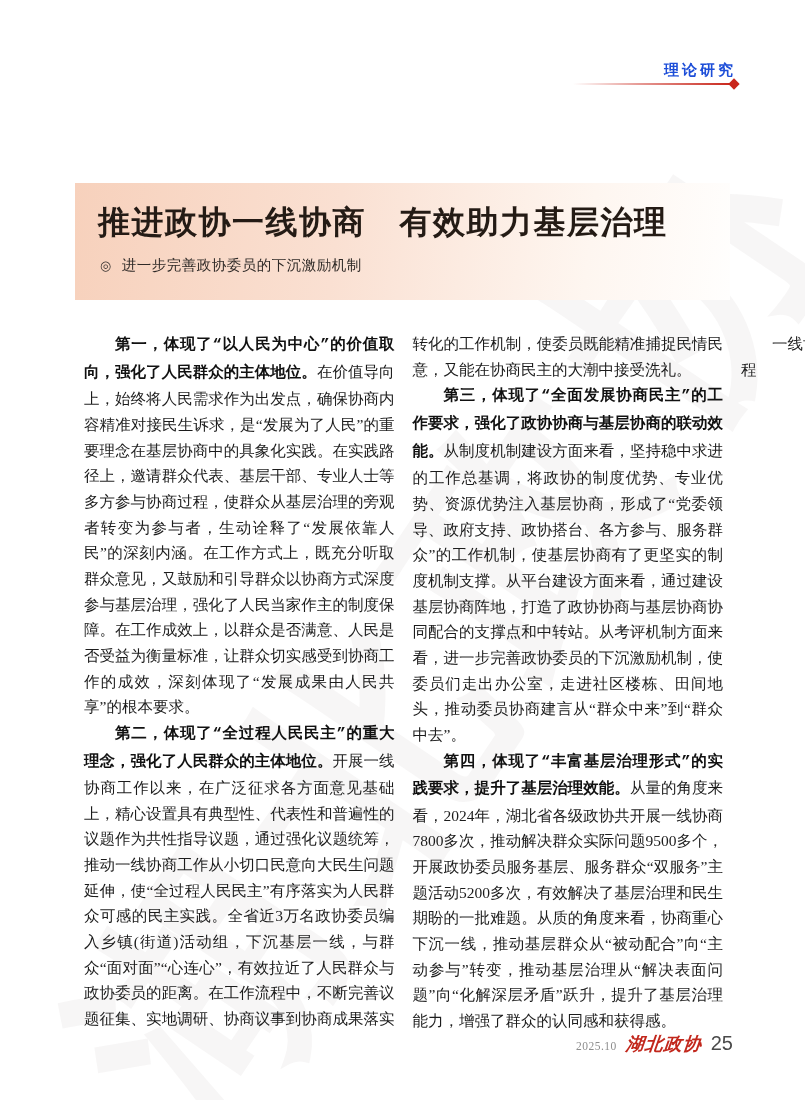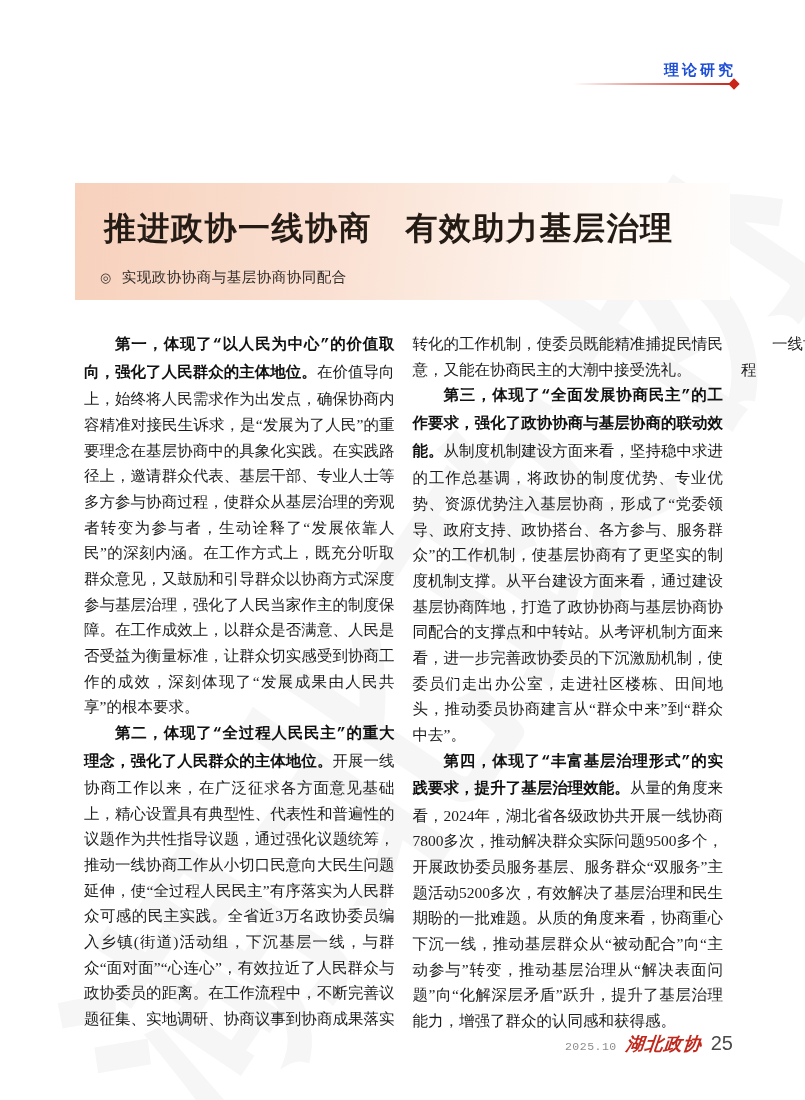--- a/index.html
+++ b/index.html
@@ -33,21 +33,21 @@
     position:absolute;right:-5px;top:-3px;width:8px;height:8px;
     background:#c9251a;transform:rotate(45deg);
   }
 
   
   .title-block{
     position:absolute;left:75px;top:183px;width:655px;height:117px;z-index:1;
     background:linear-gradient(97deg, #f7d1bc 0%, #fae0d2 40%, #fef6f0 78%, #fffefd 100%);
   }
   .title-block h1{
-    margin:6px;padding:21px 0 0 23px;
+    margin:0;padding:21px 0 0 23px;
     font-family:"Liberation Sans", sans-serif;font-weight:bold;
     font-size:32px;line-height:1.15;color:#241b15;letter-spacing:1.5px;
     white-space:nowrap;
   }
   .byline{
     padding:15px 0 0 25px;
     font-family:"Liberation Sans", sans-serif;
     font-size:14.5px;color:#2f2a27;letter-spacing:0.5px;
   }
   .byline .mark{margin-right:10px;font-size:13px;color:#3a3532;}
@@ -62,21 +62,21 @@
   .body-columns p{margin:0;text-indent:2em;}
   .body-columns p b{
     font-family:Liberation Mono, monospace;font-weight:bold;color:#111111;
   }
 
   
   .page-footer{
     position:absolute;top:1032px;right:72px;z-index:2;
     display:flex;align-items:baseline;gap:9px;
   }
-  .footer-issue{font-family:Liberation Mono, monospace;font-size:11.5px;color:#8d8d8d;letter-spacing:0.5px;}
+  .footer-issue{font-family:Liberation Serif, serif;font-size:11.5px;color:#8d8d8d;letter-spacing:0.5px;}
   .journal-logo{
     font-family:"Liberation Serif", serif;font-weight:bold;font-style:italic;
     font-size:18px;color:#c2271c;letter-spacing:1px;
     transform:skewX(-6deg);
   }
   .footer-pagenum{font-family:"Liberation Sans", sans-serif;font-size:20px;color:#4a4a4a;}
 </style>
 </head>
 <body>
 
@@ -85,21 +85,21 @@
   <div class="watermark">湖北政协</div>
 
   <div class="section-label">理论研究</div>
   <div class="section-rule">
     <span class="diamond"></span>
   </div>
 
   <section class="title-block">
     <h1>推进政协一线协商　有效助力基层治理</h1>
     <div class="byline">
-      <span class="mark">◎</span><span>实现政协协商与基层协商协同配合</span>
+      <span class="mark">◎</span><span>进一步完善政协委员的下沉激励机制</span>
     </div>
   </section>
 
   <section class="body-columns" id="article-body">
       <p><b>第一，体现了“以人民为中心”的价值取向，强化了人民群众的主体地位。</b>在价值导向上，始终将人民需求作为出发点，确保协商内容精准对接民生诉求，是“发展为了人民”的重要理念在基层协商中的具象化实践。在实践路径上，邀请群众代表、基层干部、专业人士等多方参与协商过程，使群众从基层治理的旁观者转变为参与者，生动诠释了“发展依靠人民”的深刻内涵。在工作方式上，既充分听取群众意见，又鼓励和引导群众以协商方式深度参与基层治理，强化了人民当家作主的制度保障。在工作成效上，以群众是否满意、人民是否受益为衡量标准，让群众切实感受到协商工作的成效，深刻体现了“发展成果由人民共享”的根本要求。</p>
       <p><b>第二，体现了“全过程人民民主”的重大理念，强化了人民群众的主体地位。</b>开展一线协商工作以来，在广泛征求各方面意见基础上，精心设置具有典型性、代表性和普遍性的议题作为共性指导议题，通过强化议题统筹，推动一线协商工作从小切口民意向大民生问题延伸，使“全过程人民民主”有序落实为人民群众可感的民主实践。全省近3万名政协委员编入乡镇(街道)活动组，下沉基层一线，与群众“面对面”“心连心”，有效拉近了人民群众与政协委员的距离。在工作流程中，不断完善议题征集、实地调研、协商议事到协商成果落实转化的工作机制，使委员既能精准捕捉民情民意，又能在协商民主的大潮中接受洗礼。</p>
       <p><b>第三，体现了“全面发展协商民主”的工作要求，强化了政协协商与基层协商的联动效能。</b>从制度机制建设方面来看，坚持稳中求进的工作总基调，将政协的制度优势、专业优势、资源优势注入基层协商，形成了“党委领导、政府支持、政协搭台、各方参与、服务群众”的工作机制，使基层协商有了更坚实的制度机制支撑。从平台建设方面来看，通过建设基层协商阵地，打造了政协协商与基层协商协同配合的支撑点和中转站。从考评机制方面来看，进一步完善政协委员的下沉激励机制，使委员们走出办公室，走进社区楼栋、田间地头，推动委员协商建言从“群众中来”到“群众中去”。</p>
       <p><b>第四，体现了“丰富基层治理形式”的实践要求，提升了基层治理效能。</b>从量的角度来看，2024年，湖北省各级政协共开展一线协商7800多次，推动解决群众实际问题9500多个，开展政协委员服务基层、服务群众“双服务”主题活动5200多次，有效解决了基层治理和民生期盼的一批难题。从质的角度来看，协商重心下沉一线，推动基层群众从“被动配合”向“主动参与”转变，推动基层治理从“解决表面问题”向“化解深层矛盾”跃升，提升了基层治理能力，增强了群众的认同感和获得感。</p>
       <p>一线协商工作取得了明显成效，但在认识程</p>
     </section>

